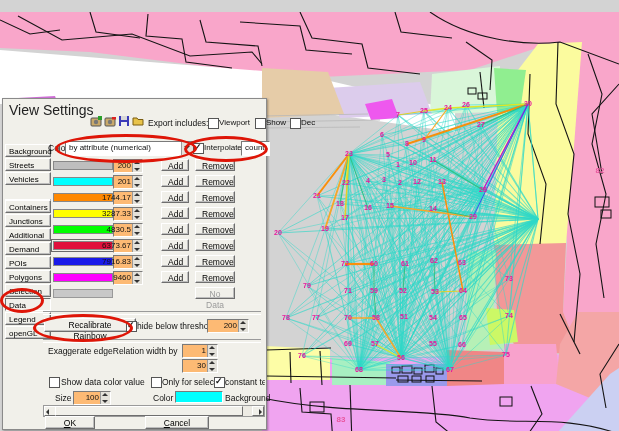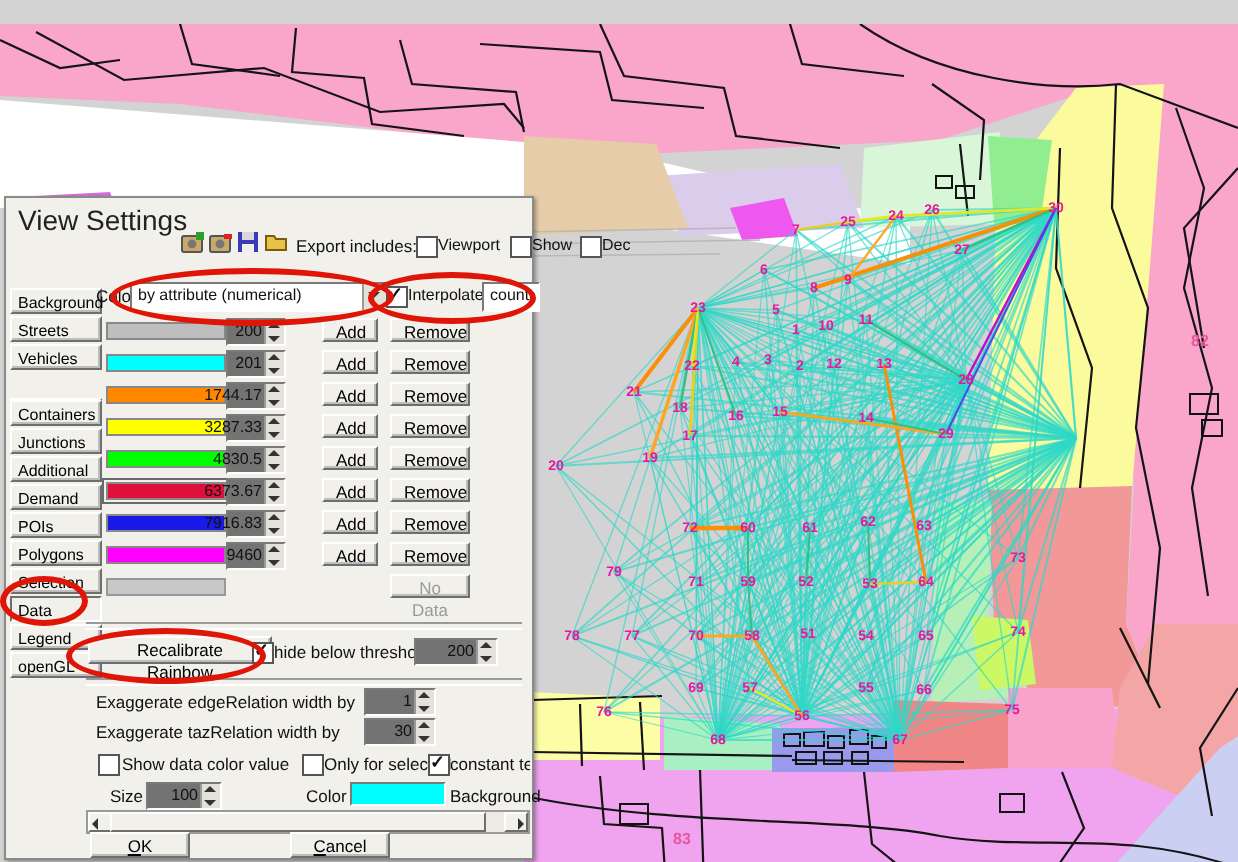--- a/index.html
+++ b/index.html
@@ -20,21 +20,21 @@
   .btn.disabled{color:#9a9a9a;}
   .tab{position:absolute;left:2px;width:46px;height:13px;line-height:12px;padding-left:3px;
        font-size:8px;text-align:left;}
   .combo{position:absolute;height:13px;background:#fff;border:1px solid;
          border-color:#7A7A7A #FFFFFF #FFFFFF #7A7A7A;line-height:12px;padding-left:3px;
          font-size:8px;white-space:nowrap;overflow:hidden;}
   .combo .arrow{position:absolute;right:0;top:0;width:11px;height:100%;
          background:#E3E1DA;border-left:1px solid #9a9a9a;}
   .combo .arrow:after{content:"";position:absolute;left:2px;top:4px;border:3px solid transparent;
          border-top-color:#333;}
-  .spin{position:absolute;height:12px;background:#737373;border:1px solid;
+  .spin{position:absolute;height:12px;background:#fdba74;border:1px solid;
         border-color:#7A7A7A #FFFFFF #FFFFFF #7A7A7A;font-size:8px;line-height:11px;}
   .spin .v{position:absolute;right:11px;top:0;}
   .spin .arr{position:absolute;right:0;top:0;width:9px;height:100%;background:#E3E1DA;
              border-left:1px solid #9a9a9a;}
   .spin .arr:before{content:"";position:absolute;left:1px;top:1px;border:3px solid transparent;
              border-bottom-color:#333;border-top-width:0;}
   .spin .arr:after{content:"";position:absolute;left:1px;bottom:1px;border:3px solid transparent;
              border-top-color:#333;border-bottom-width:0;}
   .cb{position:absolute;width:9px;height:9px;background:#fff;border:1px solid #555;}
   .cb.checked:after{content:"\2713";position:absolute;left:0px;top:-2px;font-size:9px;font-weight:bold;color:#111;}
@@ -768,21 +768,20 @@
       <span class="arr"></span>
     </div>
 
     <div class="hsep" style="left:40px;top:240px;width:218px;"></div>
 
     <div class="lbl" style="left:45px;top:247px;">Exaggerate edgeRelation width by</div>
     <div class="spin" style="left:179px;top:245px;width:34px;">
       <span class="v">1</span>
       <span class="arr"></span>
     </div>
-    <div class="lbl" style="left:45px;top:262px;">Exaggerate tazRelation width by</div>
     <div class="spin" style="left:179px;top:260px;width:34px;">
       <span class="v">30</span>
       <span class="arr"></span>
     </div>
 
     <span class="cb" style="left:46px;top:278px;" id="cb-showcolor"></span>
     <div class="lbl" style="left:58px;top:278px;">Show data color value</div>
     <span class="cb" style="left:148px;top:278px;" id="cb-onlysel"></span>
     <div class="lbl" style="left:159px;top:278px;">Only for selected</div>
     <span class="cb checked" style="left:211px;top:278px;" id="cb-consttext"></span>
@@ -797,21 +796,21 @@
     <div id="text-color-swatch" class="sunken" style="position: absolute; left: 172px; top: 292px; width: 46px; height: 10px; background: rgb(0, 255, 255);"></div>
     <div class="lbl" style="left:222px;top:294px;">Background</div>
 
     <div class="hscroll" style="left:40px;top:306px;width:220px;">
       <span class="harrow left" style="left:0;"></span>
       <span class="hthumb" style="left:11px;width:186px;"></span>
       <span class="harrow right" style="right:0;"></span>
     </div>
 
     <button class="btn raised fl" style="left:42px;top:317px;width:50px;height:13px;">OK</button>
-    <button class="btn raised fl" style="left:142px;top:317px;width:50px;height:13px;">Cancel</button>
+    <button class="btn raised fl" style="left:142px;top:317px;width:64px;height:13px;">Cancel</button>
   </div>
 
   <div id="annot">
       <div class="ellipse" style="left: 55px; top: 134px; width: 136px; height: 23px; border-color: rgb(222, 21, 7);"></div>
       <div class="ellipse" style="left: 184px; top: 136px; width: 78px; height: 20px; border-color: rgb(222, 21, 7);"></div>
       <div class="ellipse" style="left: 0px; top: 288px; width: 38px; height: 19px; border-color: rgb(222, 21, 7);"></div>
       <div class="ellipse" style="left: 33px; top: 314px; width: 94px; height: 22px; border-color: rgb(222, 21, 7);"></div>
     </div>
 </div>
 

